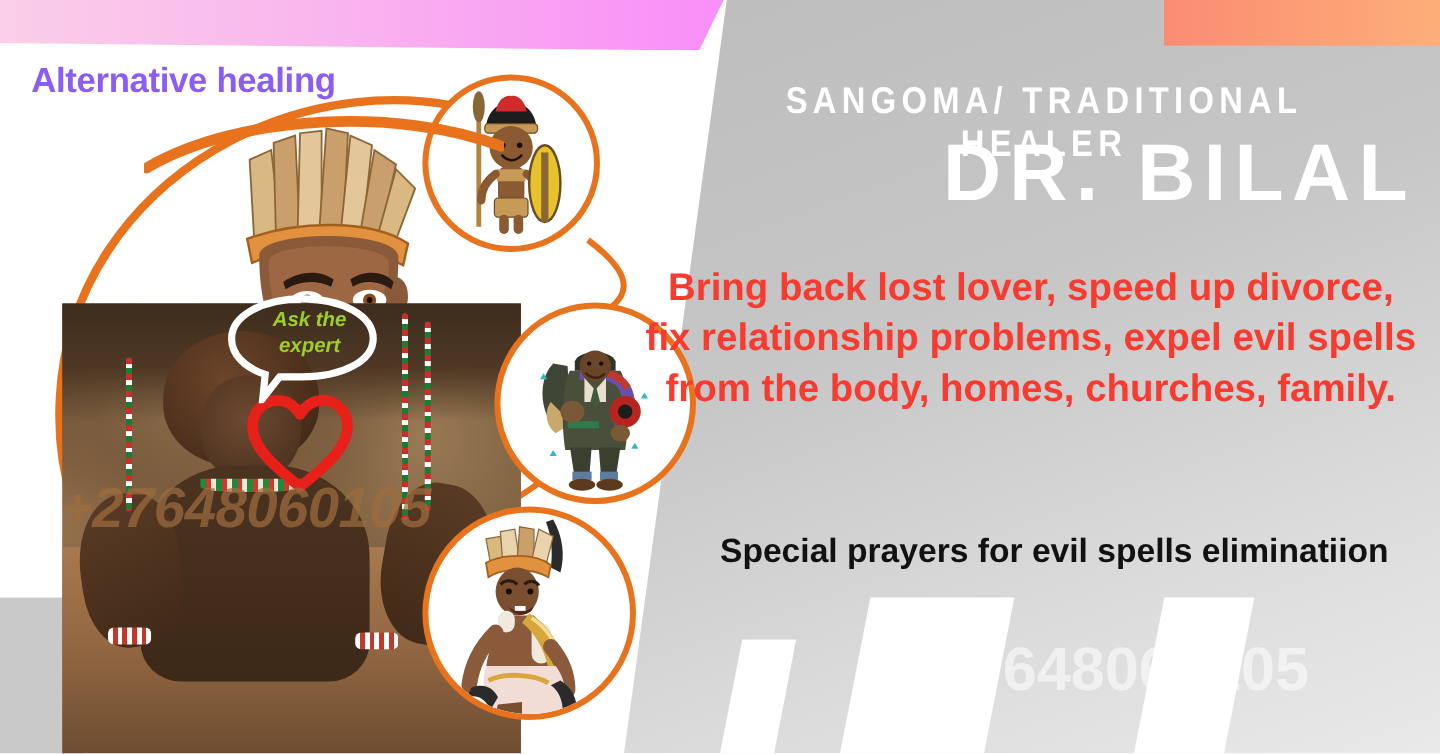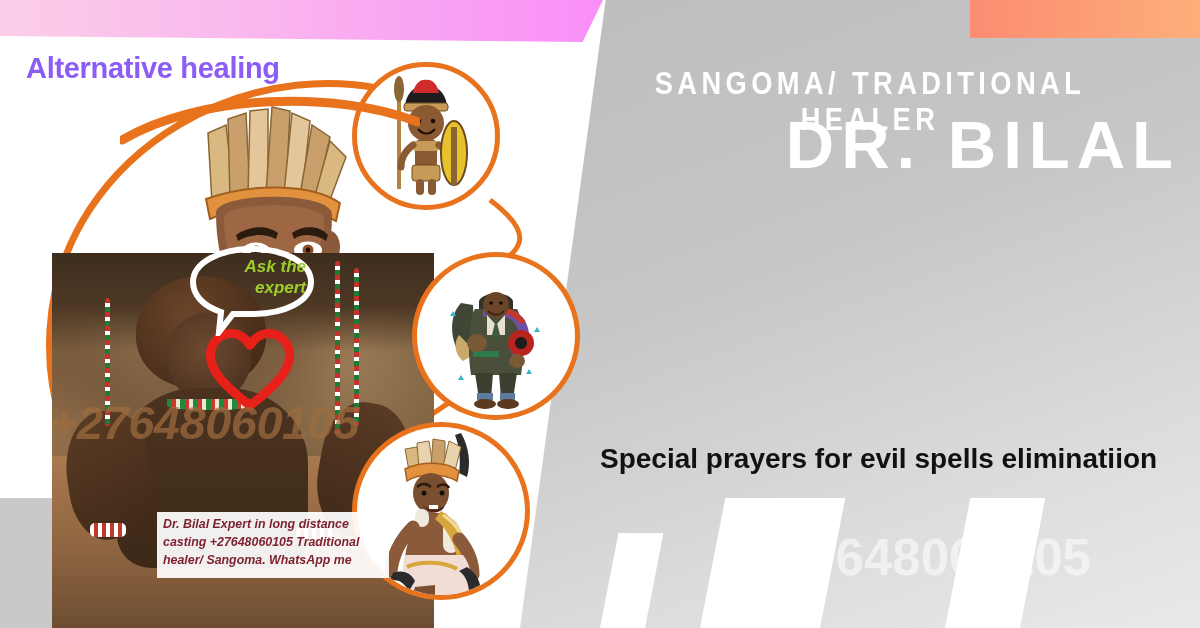--- a/index.html
+++ b/index.html
@@ -129,21 +129,21 @@
     position:absolute; width:36px; height:14px; border-radius:5px;
     background:repeating-linear-gradient(90deg,#ffffff 0 4px,#c0392b 4px 8px);
   }
   
   .heart-svg { position:absolute; left:40%; top:20%; width:90px; height:85px; z-index:3; }
   
   .bubble { position:absolute; left:185px; top:244px; width:135px; height:92px; z-index:12; }
   .bubble-text {
     position:absolute; left:210px; top:256px; width:96px;
     font-size:17px; font-weight:700; font-style:italic; color:#9dcf2a;
-    line-height:1.25; z-index:13; text-align:right;
+    line-height:1.25; z-index:13; text-align:center;
   }
   
   .photo-watermark {
     position:absolute; left:50px; top:395px; width:420px;
     font-size:47px; font-weight:700; font-style:italic;
     color:rgba(158,108,62,0.72); letter-spacing:-0.5px; z-index:11;
     white-space:nowrap;
   }
   
   .caption-box {
@@ -284,23 +284,20 @@
     </svg>
   </div>
 
   <div class="photo-watermark">+27648060105</div>
 
   <svg class="bubble" viewBox="0 0 135 92">
     <path d="M67,5 C100,5 126,19 126,38 C126,57 100,70 67,70 L48,70 L34,88 L36,68 C18,62 8,51 8,38 C8,19 34,5 67,5 Z" fill="none" stroke="#ffffff" stroke-width="6"></path>
   </svg>
   <div class="bubble-text">Ask the expert</div>
 
-  <div class="caption-box">
-    <div class="caption-text">Dr. Bilal Expert in long distance casting +27648060105 Traditional healer/ Sangoma. WhatsApp me</div>
-  </div>
 
   <div class="circ circ-1">
     <svg viewBox="0 0 138 138" width="138" height="138">
 
       <rect x="40" y="24" width="4" height="98" fill="#b2833f"></rect>
       <ellipse cx="42" cy="22" rx="5" ry="13" fill="#8a6634"></ellipse>
 
       <path d="M48,38 C50,24 60,18 69,18 C78,18 88,24 90,38 Z" fill="#1d1d1d"></path>
       <path d="M56,26 C58,16 64,12 69,13 C74,12 80,16 82,26 Z" fill="#cf2b2b"></path>
 
@@ -410,16 +407,17 @@
         <path d="M36,146 C46,142 54,146 58,154 L52,164 C46,154 40,152 32,154 Z" fill="#2b2b2b"></path>
         <path d="M110,140 C120,146 124,156 124,166 L112,166 C112,156 108,148 102,144 Z" fill="#2b2b2b"></path>
       </g>
 
       <path d="M58,160 C56,166 56,168 58,168 L78,168 L78,158 Z" fill="#7a4f2f"></path>
     </svg>
   </div>
 
   <div class="kicker">SANGOMA/ TRADITIONAL HEALER</div>
   <div class="bigname">DR. BILAL</div>
+  <div class="redcopy">Bring back lost lover, speed up divorce, fix relationship problems, expel evil spells from the body, homes, churches, family.</div>
   <div class="blackcopy">Special prayers for  evil spells eliminatiion</div>
   <div class="ghostnum">+27648060105</div>
 
 </div>
 
 </body></html>

